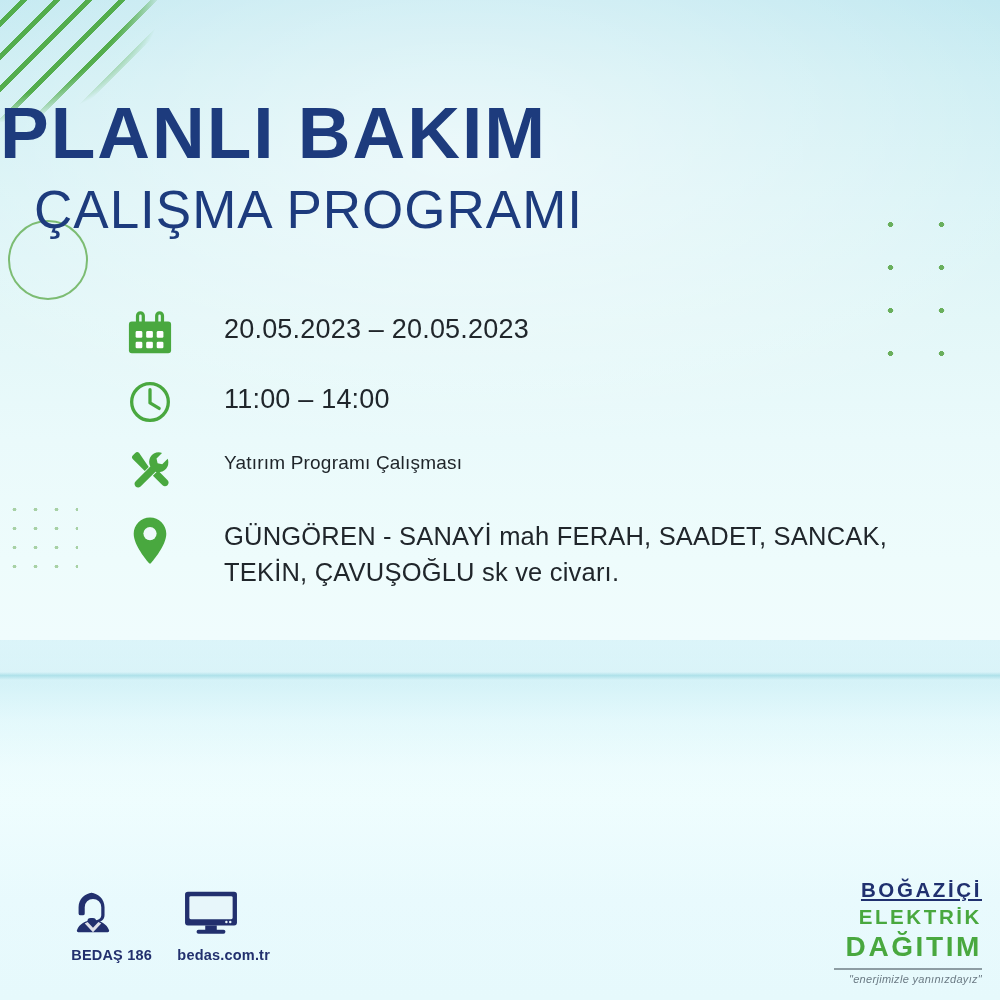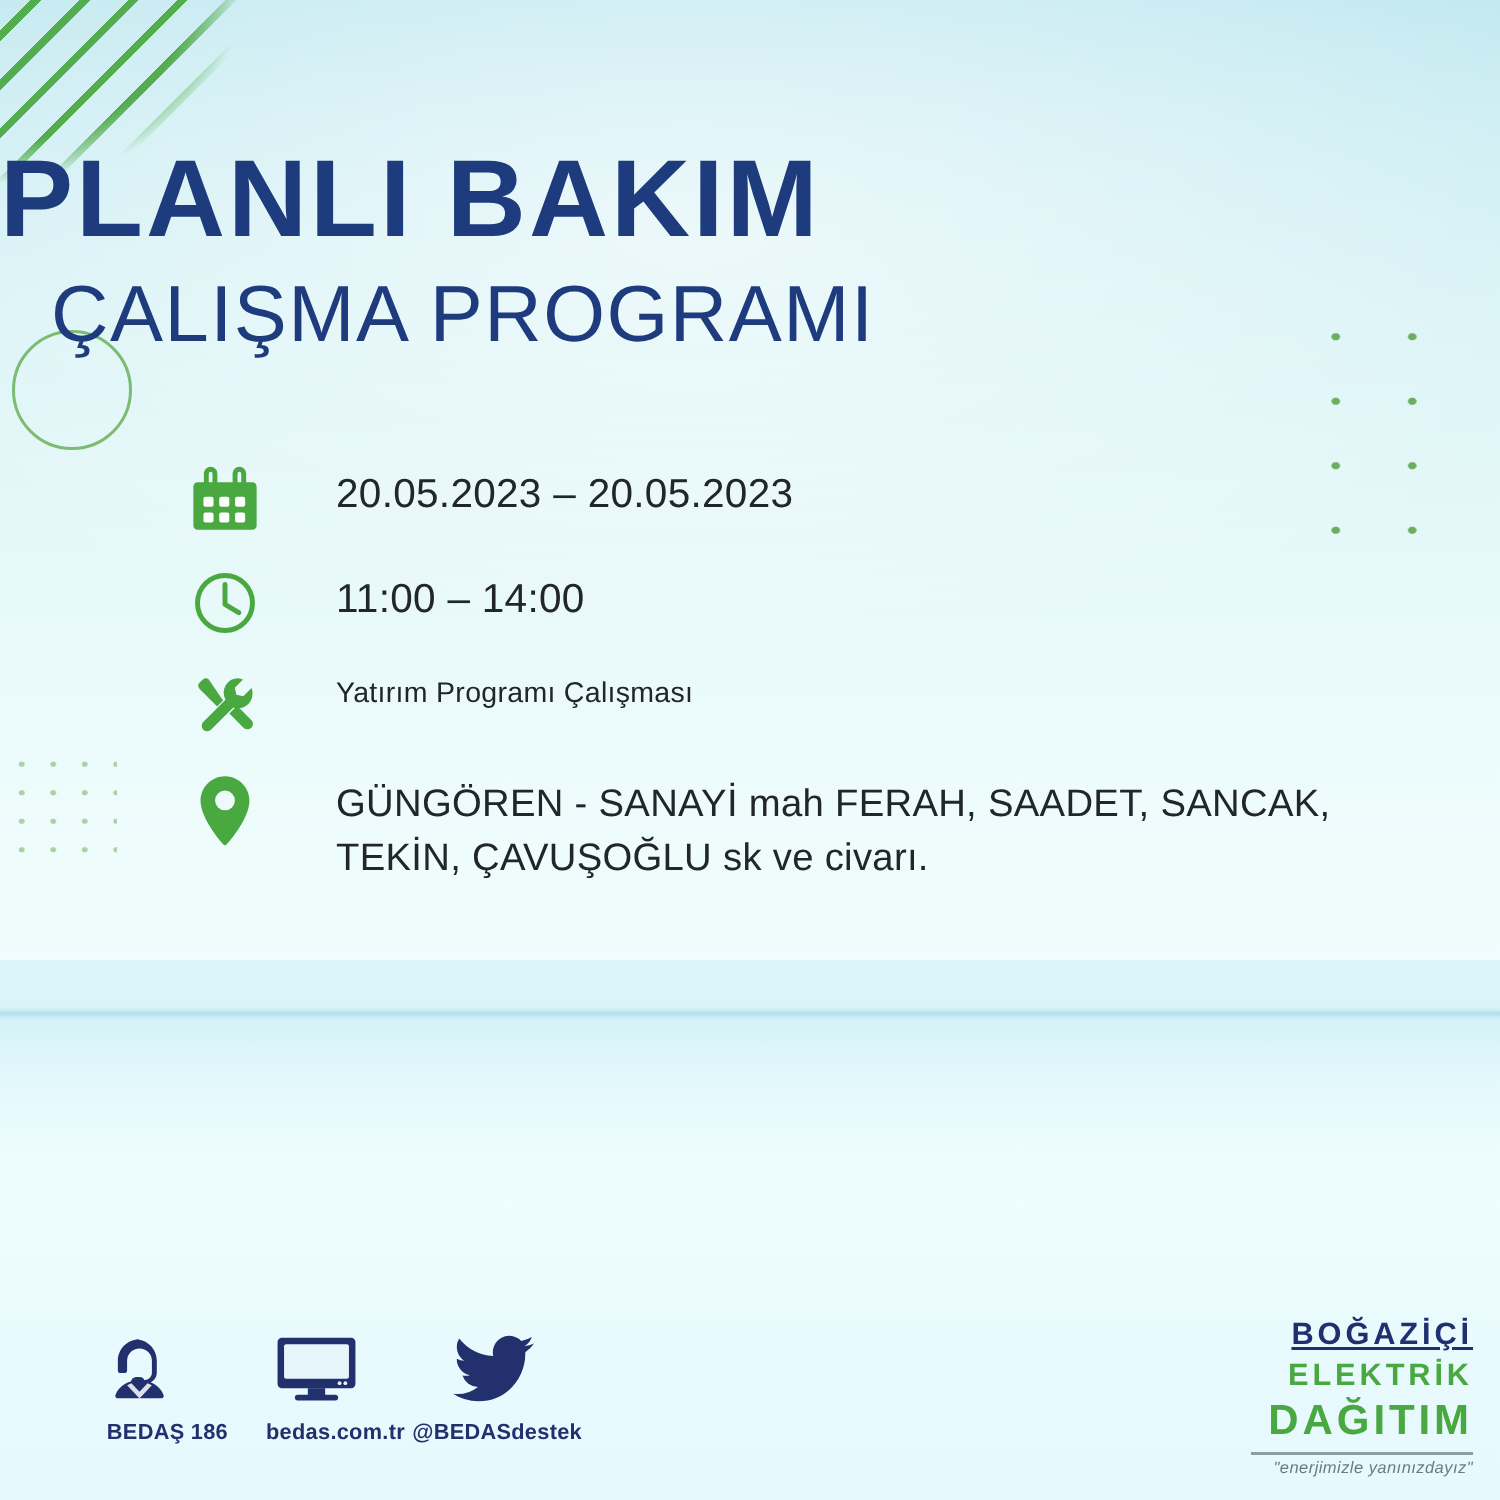--- a/index.html
+++ b/index.html
@@ -207,28 +207,20 @@
             <rect x="23" y="40" width="12" height="5"></rect>
             <rect x="14" y="44.5" width="30" height="4" rx="2"></rect>
             <circle cx="45" cy="36.5" r="1.3" fill="#e7f6fa"></circle>
             <circle cx="49" cy="36.5" r="1.3" fill="#e7f6fa"></circle>
           </g>
         </svg>
       </div>
       <div class="f-lbl">bedas.com.tr</div>
     </div>
 
-    <div class="f-item">
-      <div class="f-ico">
-        <svg width="56" height="48" viewBox="0 0 56 48" aria-hidden="true">
-          <path fill="#22306e" d="M55 7.6a22 22 0 01-6.3 1.8 11 11 0 004.8-6.1 22 22 0 01-7 2.7A11 11 0 0027.8 16a31.3 31.3 0 01-22.7-11.6 11 11 0 003.4 14.8 10.9 10.9 0 01-5-1.4v.2a11 11 0 008.8 10.8 11 11 0 01-5 .2 11 11 0 0010.3 7.6A22.1 22.1 0 011 41.2a31.2 31.2 0 0016.9 5c20.2 0 31.3-16.8 31.3-31.3v-1.4A22.4 22.4 0 0055 7.6z"></path>
-        </svg>
-      </div>
-      <div class="f-lbl">@BEDASdestek</div>
-    </div>
 
   </div>
 
   <div class="logo">
     <div class="l1">BOĞAZİÇİ</div>
     <div class="l2">ELEKTRİK</div>
     <div class="l3">DAĞITIM</div>
     <div class="rule"></div>
     <div class="l4">"enerjimizle yanınızdayız"</div>
   </div>

